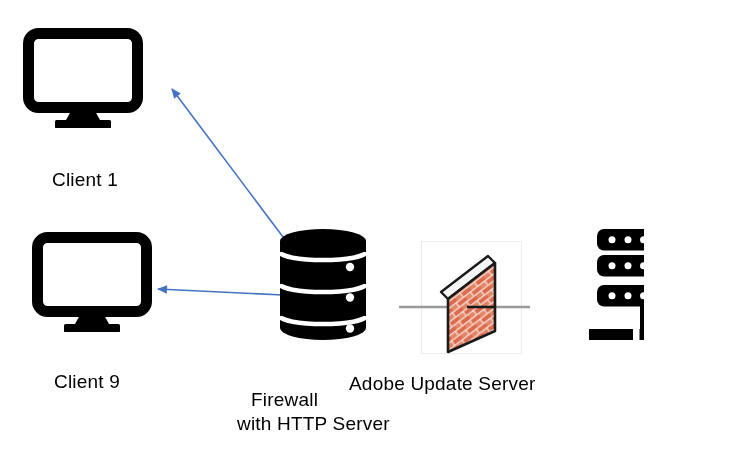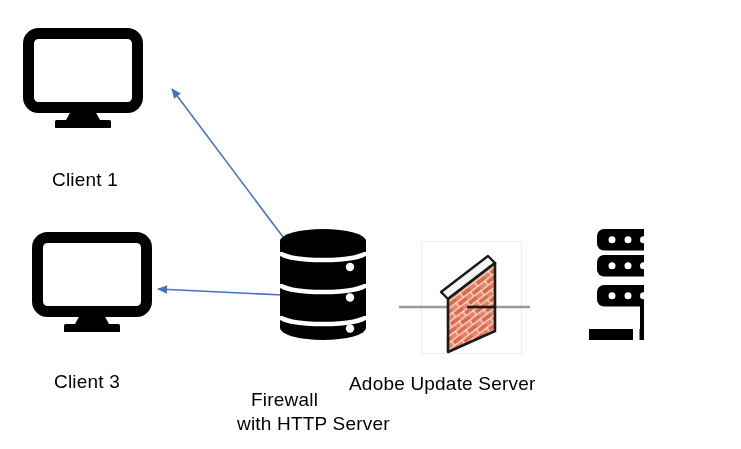--- a/index.html
+++ b/index.html
@@ -117,21 +117,21 @@
         <circle cx="39" cy="36.7" r="3.5"></circle>
         <circle cx="54.5" cy="36.7" r="3.5"></circle>
       <circle cx="23" cy="66.7" r="3.5"></circle>
         <circle cx="39" cy="66.7" r="3.5"></circle>
         <circle cx="54.5" cy="66.7" r="3.5"></circle>
     </g>
   </svg>
 
   <div class="node-label" style="left:52px; top:170px;">Client 1</div>
 
-  <div class="node-label" style="left:54px; top:372px;">Client 3</div>
+  <div class="node-label" style="left:54px; top:372px;">Client 9</div>
 
   <div class="node-label" style="left:251px; top:374px;margin-top:16px;">Firewall</div>
 
   <div class="node-label" style="left:349px; top:374px;">Adobe Update Server</div>
 
   <div class="node-label" style="left:237px; top:414px;">with HTTP Server</div>
 
 </div>
 
 </body></html>

